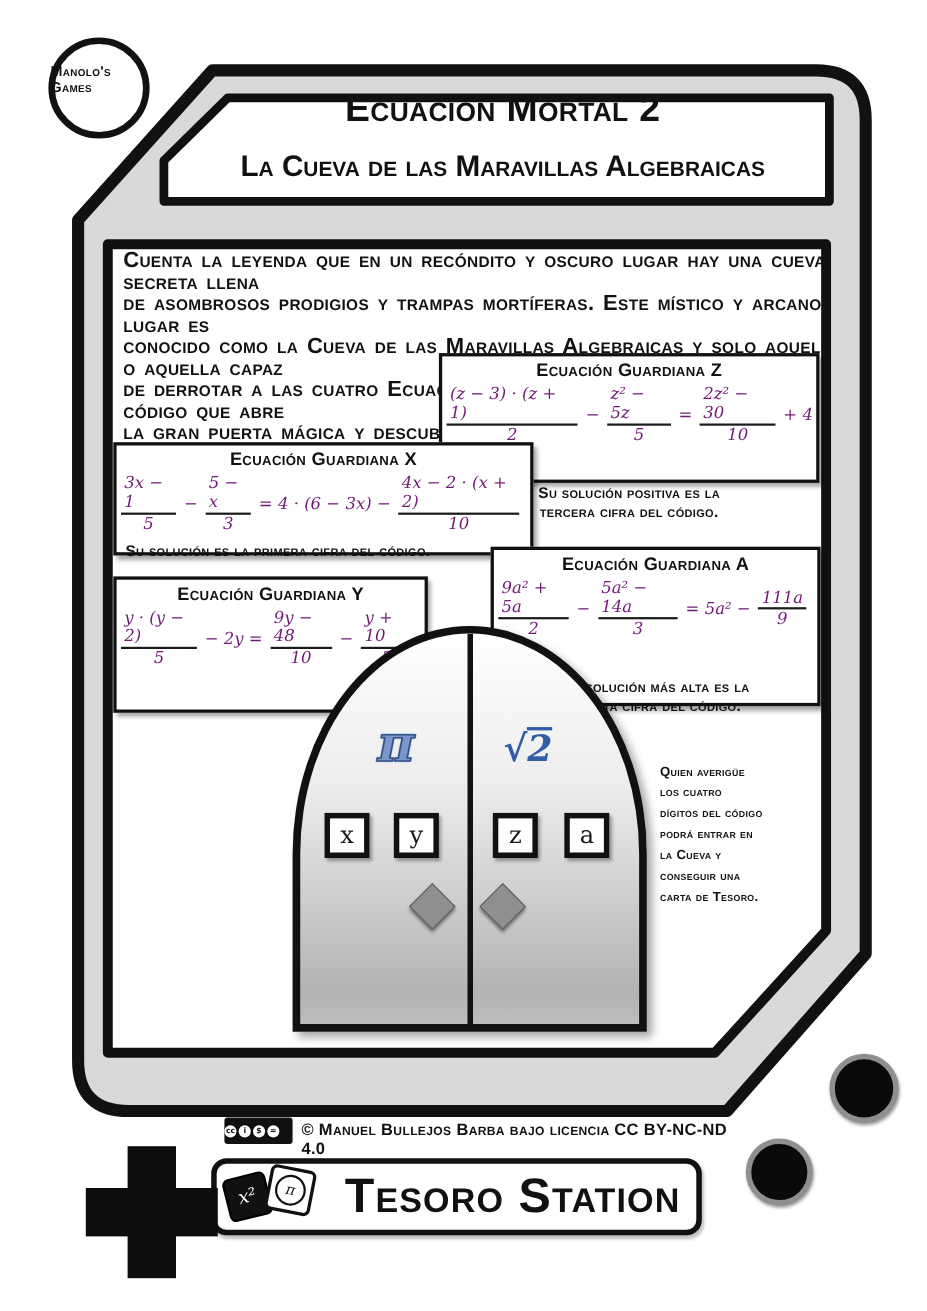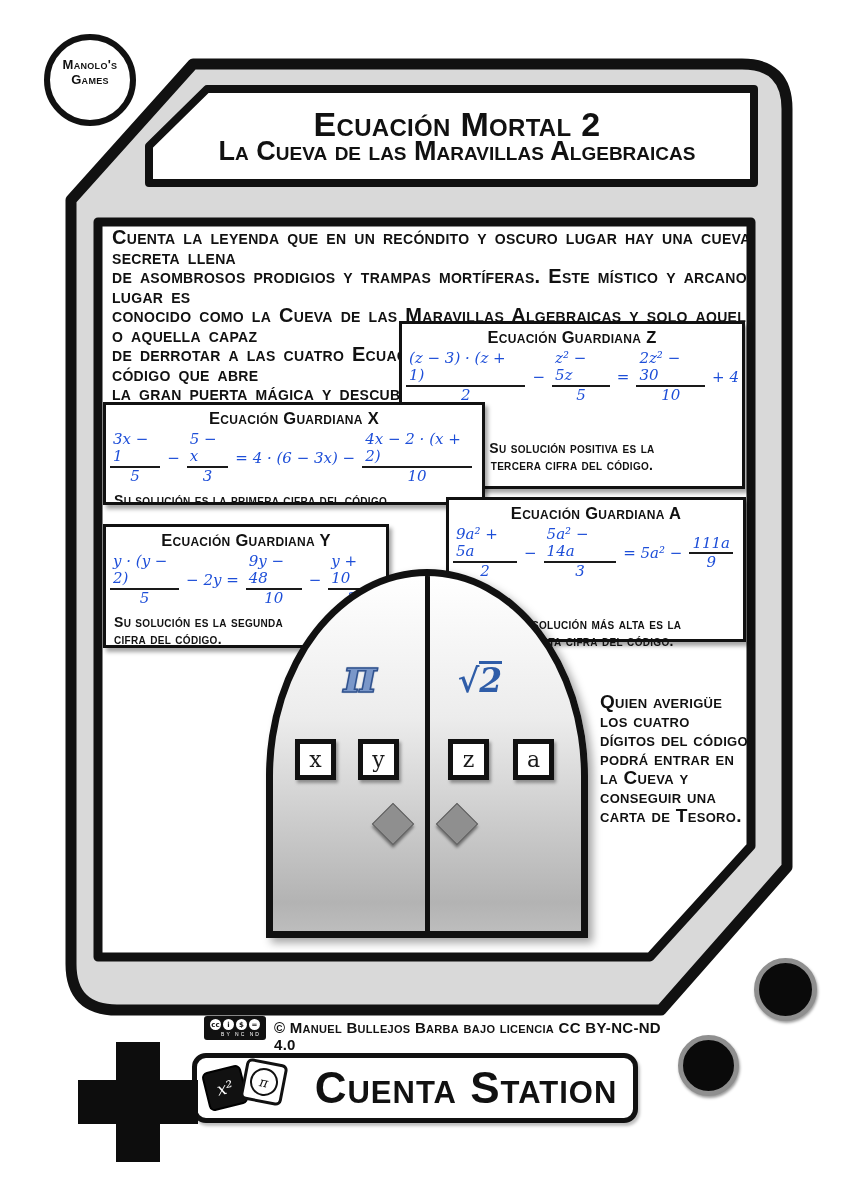--- a/index.html
+++ b/index.html
@@ -3,38 +3,38 @@
 <meta charset="utf-8">
 <style>
   html,body{margin:0;padding:0;background:#fff;}
   .page{position:relative;width:843px;height:1192px;background:#fff;overflow:hidden;
         font-family:"Liberation Sans",sans-serif;color:#111;}
   .layer{position:absolute;left:0;top:0;}
   .abs{position:absolute;}
   .comic{font-variant:small-caps;font-weight:bold;color:#111;letter-spacing:.3px;}
   .pre{white-space:pre-line;}
   
-  .title1{left:160px;top:106px;width:594px;text-align:center;font-size:34px;line-height:36px;}
+  .title1{left:160px;top:81px;width:594px;text-align:center;font-size:34px;line-height:36px;}
   .title2{left:160px;top:136px;width:594px;text-align:center;font-size:27px;line-height:30px;letter-spacing:0;}
-  .logo-text{left:46px;top:57px;width:88px;text-align:center;font-size:13px;line-height:15px;}
+  .logo-text{left:46px;top:57px;width:88px;font-size:13px;line-height:15px;}
   
   .story{left:112px;top:228px;width:640px;font-size:20px;line-height:19.5px;word-spacing:2px;}
   .xp-note{left:108px;top:690px;width:170px;font-size:15px;line-height:19px;}
-  .code-note{left:600px;top:692px;width:150px;font-size:19px;line-height:19px;}
+  .code-note{left:600px;top:692px;width:150px;font-size:12px;line-height:19px;}
   
   .eqbox{position:absolute;background:#fff;border:3px solid #111;box-shadow:3px 4px 4px rgba(0,0,0,.35);box-sizing:border-box;}
   .eq-title{text-align:center;font-size:16.5px;margin-top:4px;}
   .eq-line{display:flex;align-items:center;justify-content:center;margin-top:3px;
-           font-family:"DejaVu Serif",serif;font-style:italic;font-size:15px;color:#1d4ed8;}
+           font-family:"DejaVu Serif",serif;font-style:italic;font-size:15px;color:#701a75;}
   .frac{display:inline-flex;flex-direction:column;align-items:center;margin:0 4px;line-height:1.15;}
   .frac .num{border-bottom:2px solid #1a1a1a;padding:0 3px;}
   .op{margin:0 3px;white-space:nowrap;}
   .eq-note{font-size:14px;line-height:17px;margin-top:7px;padding:0 8px;}
   .box-x{left:103px;top:402px;width:382px;height:103px;}
-  .box-z{left:399px;top:321px;width:346px;height:168px;}
+  .box-z{left:399px;top:321px;width:346px;height:118px;}
   .box-y{left:103px;top:524px;width:286px;height:124px;}
   .box-a{left:446px;top:497px;width:300px;height:145px;}
   .note-center{text-align:center;margin-top:36px;}
   
   .door{position:absolute;left:266px;top:569px;width:322px;height:369px;box-sizing:border-box;
         border:7px solid #111;border-radius:161px 161px 0 0 / 207px 207px 0 0;overflow:hidden;
         background:linear-gradient(180deg,#ffffff 0%,#ececec 40%,#b3b3b3 92%,#bdbdbd 100%);
         box-shadow:5px 5px 8px rgba(0,0,0,.35);z-index:5;}
   .door-divider{position:absolute;left:calc(50% - 2.5px);top:0;bottom:0;width:5px;background:#111;}
   .door-symbol{position:absolute;width:60px;height:60px;display:flex;align-items:center;justify-content:center;
@@ -45,21 +45,21 @@
   .sqrt-symbol .radicand{border-top:3px solid #2f5da8;font-style:italic;line-height:1.05;}
   .tile{position:absolute;top:163px;width:41px;height:41px;box-sizing:border-box;background:#fff;border:5px solid #111;
         display:flex;align-items:center;justify-content:center;font-family:"DejaVu Serif",serif;font-size:22px;color:#1a1a1a;
         box-shadow:2px 3px 3px rgba(0,0,0,.35);}
   .tile-x{left:22px;} .tile-y{left:85px;} .tile-z{left:175px;} .tile-a{left:240px;}
   .diamond{position:absolute;top:233px;width:28px;height:28px;background:#8f8f8f;border:1px solid #5e5e5e;
            transform:rotate(45deg);box-shadow:2px 2px 3px rgba(0,0,0,.45);}
   .diamond-left{left:105px;} .diamond-right{left:169px;}
   
   .badge{left:204px;top:1016px;width:62px;height:24px;background:#111;border-radius:3px;
-         display:flex;flex-direction:column;align-items:center;justify-content:center;}
+         display:flex;flex-direction:row;align-items:center;}
   .badge-row{display:flex;gap:2px;}
   .badge-c{width:11px;height:11px;border-radius:50%;background:#fff;color:#111;font-size:7px;font-weight:bold;
            display:flex;align-items:center;justify-content:center;font-family:"DejaVu Sans",sans-serif;}
   .badge-sub{color:#fff;font-size:5px;letter-spacing:2px;margin-top:1px;margin-left:12px;}
   .license{left:274px;top:1019px;width:400px;font-size:15px;}
   .brand-box{left:192px;top:1053px;width:446px;height:70px;box-sizing:border-box;background:#fff;
              border:5px solid #111;border-radius:14px;box-shadow:2px 3px 3px rgba(0,0,0,.25);}
   .brand-name{left:296px;top:1063px;width:340px;text-align:center;font-size:44px;line-height:50px;letter-spacing:1px;}
   .dice{left:203px;top:1058px;width:95px;height:60px;}
   .die{position:absolute;box-sizing:border-box;border-radius:6px;display:flex;align-items:center;justify-content:center;}
@@ -158,22 +158,20 @@
           <span class="num">9y − 48</span>
           <span class="den">10</span>
         </span>
       <span class="op">−</span>
       <span class="frac">
           <span class="num">y + 10</span>
           <span class="den">2</span>
         </span>
       <span class="op"></span>
     </div>
-    <div class="comic pre eq-note">Su solución es la segunda
-cifra del código.</div>
   </div>
 
   <div class="eqbox box-a">
     <div class="comic eq-title">Ecuación Guardiana A</div>
     <div class="eq-line">
       <span class="frac">
           <span class="num">9a² + 5a</span>
           <span class="den">2</span>
         </span>
       <span class="op">−</span>
@@ -226,21 +224,21 @@
   </div>
   <div class="abs comic license">© Manuel Bullejos Barba bajo licencia CC BY-NC-ND 4.0</div>
 
   <div class="abs brand-box"></div>
   <div class="abs dice">
     <div class="die die-black">x²</div>
     <div class="die die-white">
       <span class="die-circle">π</span>
     </div>
   </div>
-  <div class="abs comic brand-name">Cuenta Station</div>
+  <div class="abs comic brand-name">Tesoro Station</div>
 
   <div class="abs dpad">
     <div class="dpad-h"></div>
     <div class="dpad-v"></div>
   </div>
   <div class="btn-round btn-a"></div>
   <div class="btn-round btn-b"></div>
 
 </div>
 

